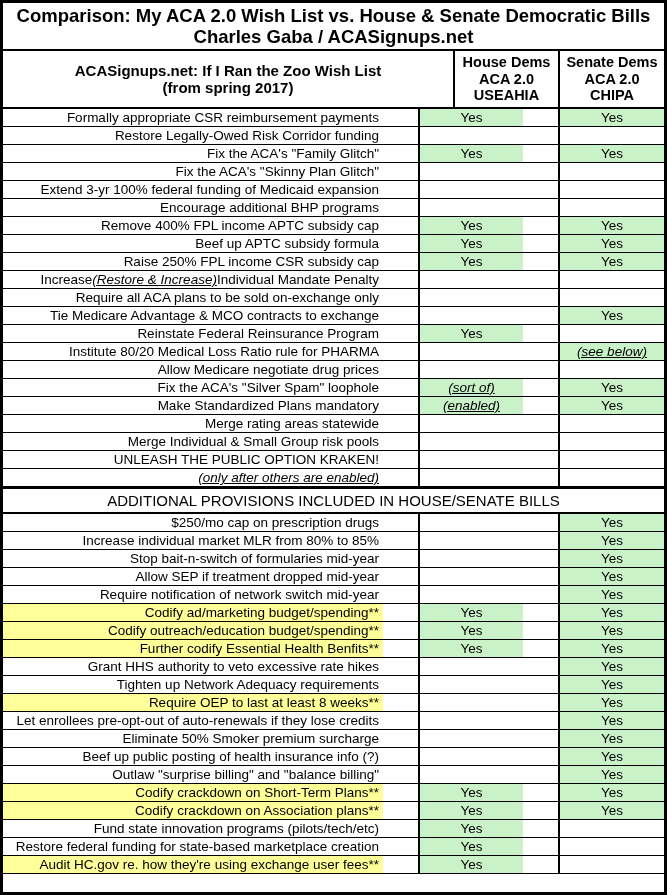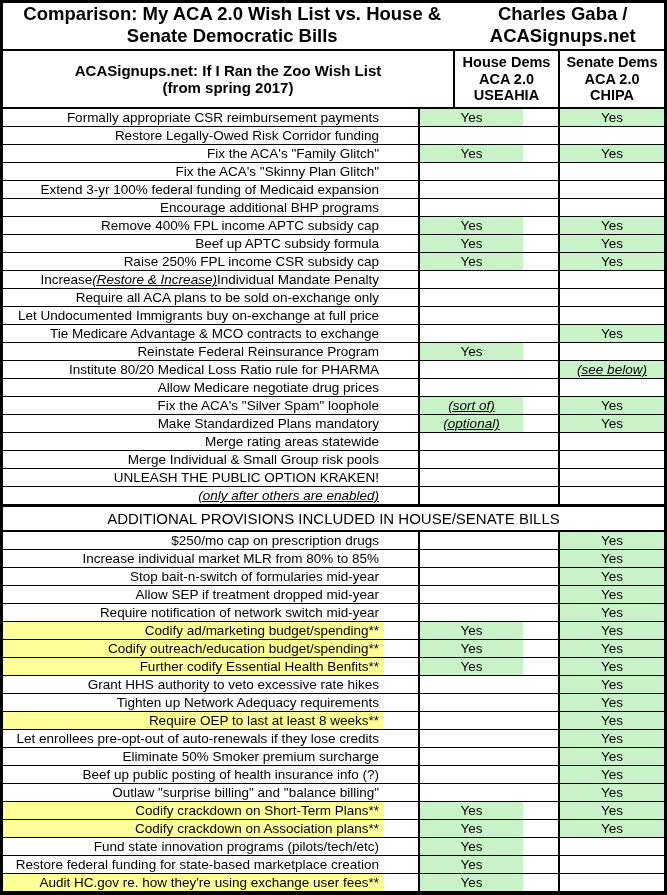--- a/index.html
+++ b/index.html
@@ -7,21 +7,21 @@
     width:667px; height:895px; background:#fff;
     font-family:"Liberation Sans", sans-serif; color:#000;
   }
   .sheet {
     width:667px; height:895px;
     border:3px solid #000; background:#fff;
     display:flex; flex-direction:column;
   }
   .title-block {
     height:48px; border-bottom:2px solid #000;
-    display:flex; flex-direction:row; justify-content:center;
+    display:flex; flex-direction:column; justify-content:center;
     text-align:center;
   }
   .title-line { font-weight:bold; font-size:18.5px; line-height:21.5px; }
 
   .grid-cols { display:grid; grid-template-columns:1fr 105px 106px; }
 
   .header-row { height:58px; border-bottom:2px solid #000; }
   .header-cell {
     display:flex; flex-direction:column; justify-content:center;
     text-align:center; font-weight:bold;
@@ -129,25 +129,20 @@
         </div>
         <div class="val-cell"></div>
         <div class="val-cell"></div>
       </div>
       <div class="grid-cols row">
         <div class="label-cell">Require all ACA plans to be sold on-exchange only</div>
         <div class="val-cell"></div>
         <div class="val-cell"></div>
       </div>
       <div class="grid-cols row">
-        <div class="label-cell">Let Undocumented Immigrants buy on-exchange at full price</div>
-        <div class="val-cell"></div>
-        <div class="val-cell"></div>
-      </div>
-      <div class="grid-cols row">
         <div class="label-cell">Tie Medicare Advantage &amp; MCO contracts to exchange</div>
         <div class="val-cell"></div>
         <div class="val-cell green">Yes</div>
       </div>
       <div class="grid-cols row">
         <div class="label-cell">Reinstate Federal Reinsurance Program</div>
         <div class="val-cell green">Yes</div>
         <div class="val-cell"></div>
       </div>
       <div class="grid-cols row">
@@ -160,21 +155,21 @@
         <div class="val-cell"></div>
         <div class="val-cell"></div>
       </div>
       <div class="grid-cols row">
         <div class="label-cell">Fix the ACA's "Silver Spam" loophole</div>
         <div class="val-cell green italic">(sort of)</div>
         <div class="val-cell green">Yes</div>
       </div>
       <div class="grid-cols row">
         <div class="label-cell">Make Standardized Plans mandatory</div>
-        <div class="val-cell green italic">(optional)</div>
+        <div class="val-cell green italic">(enabled)</div>
         <div class="val-cell green">Yes</div>
       </div>
       <div class="grid-cols row">
         <div class="label-cell">Merge rating areas statewide</div>
         <div class="val-cell"></div>
         <div class="val-cell"></div>
       </div>
       <div class="grid-cols row">
         <div class="label-cell">Merge Individual &amp; Small Group risk pools</div>
         <div class="val-cell"></div>

